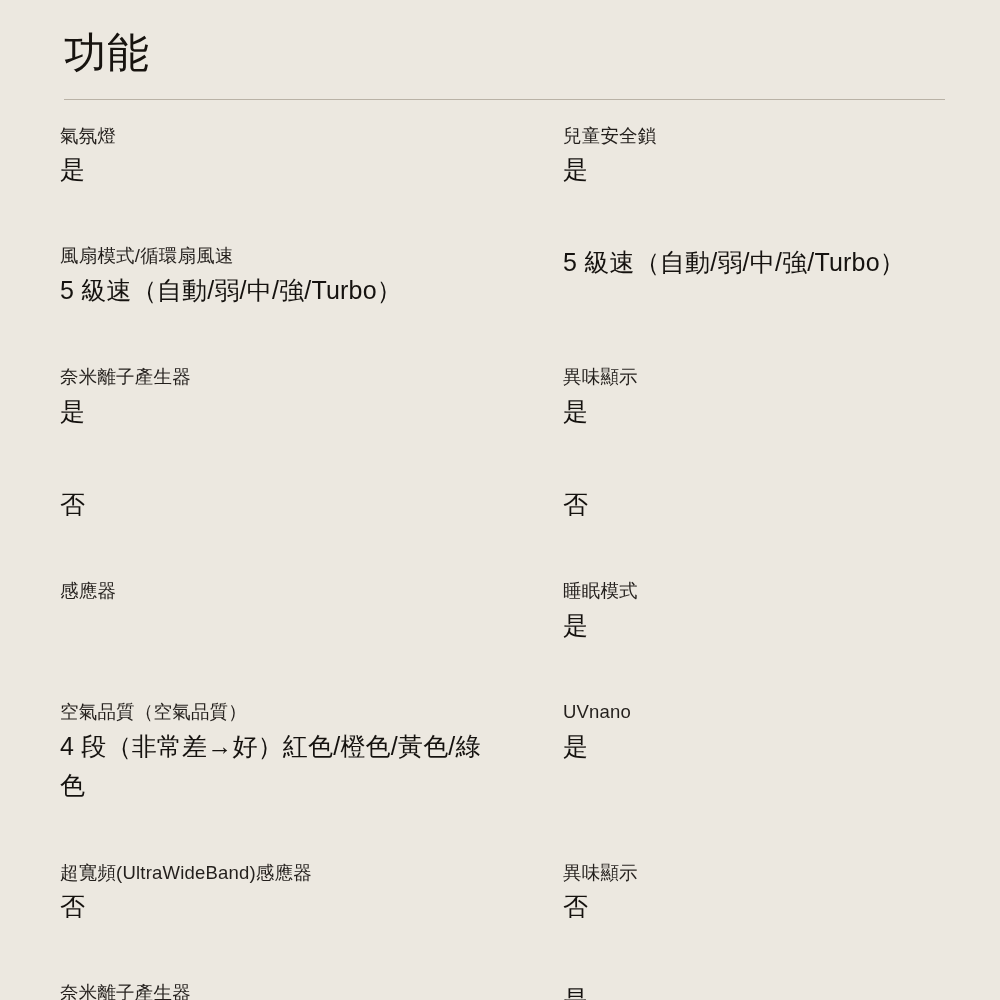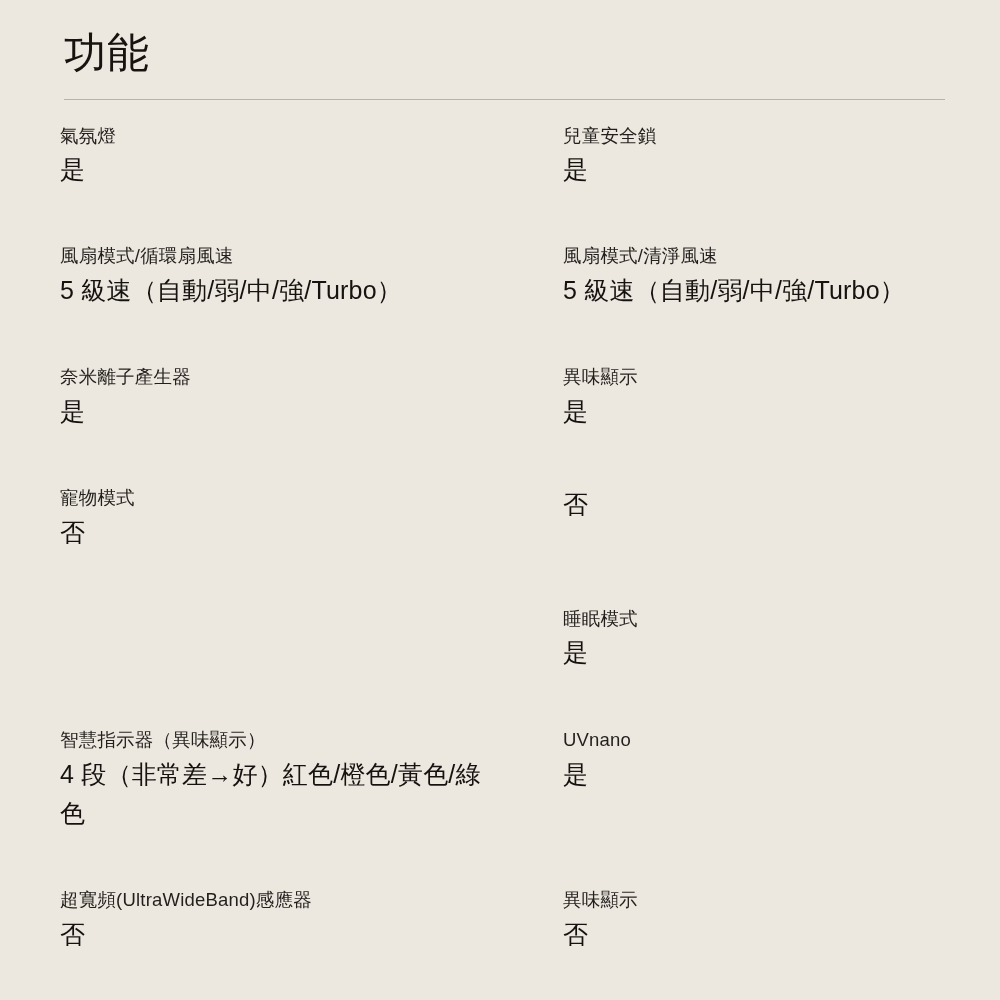--- a/index.html
+++ b/index.html
@@ -80,50 +80,49 @@
     <div class="cell">
       <div class="cell-label">兒童安全鎖</div>
       <div class="cell-value">是</div>
     </div>
 
     <div class="cell">
       <div class="cell-label">風扇模式/循環扇風速</div>
       <div class="cell-value">5 級速（自動/弱/中/強/Turbo）</div>
     </div>
     <div class="cell">
-      <div class="cell-label">風扇模式/清淨風速</div>
       <div class="cell-value">5 級速（自動/弱/中/強/Turbo）</div>
     </div>
 
     <div class="cell">
       <div class="cell-label">奈米離子產生器</div>
       <div class="cell-value">是</div>
     </div>
     <div class="cell">
       <div class="cell-label">異味顯示</div>
       <div class="cell-value">是</div>
     </div>
 
     <div class="cell">
-      <div class="cell-label">寵物模式</div>
       <div class="cell-value">否</div>
     </div>
     <div class="cell">
       <div class="cell-value">否</div>
     </div>
 
     <div class="cell tall">
+      <div class="cell-label">感應器</div>
     </div>
     <div class="cell tall">
       <div class="cell-label">睡眠模式</div>
       <div class="cell-value">是</div>
     </div>
 
     <div class="cell tall">
-      <div class="cell-label">智慧指示器（異味顯示）</div>
+      <div class="cell-label">空氣品質（空氣品質）</div>
       <div class="cell-value">4 段（非常差→好）紅色/橙色/黃色/綠色</div>
     </div>
     <div class="cell tall">
       <div class="cell-label">UVnano</div>
       <div class="cell-value">是</div>
     </div>
 
     <div class="cell">
       <div class="cell-label">超寬頻(UltraWideBand)感應器</div>
       <div class="cell-value">否</div>

